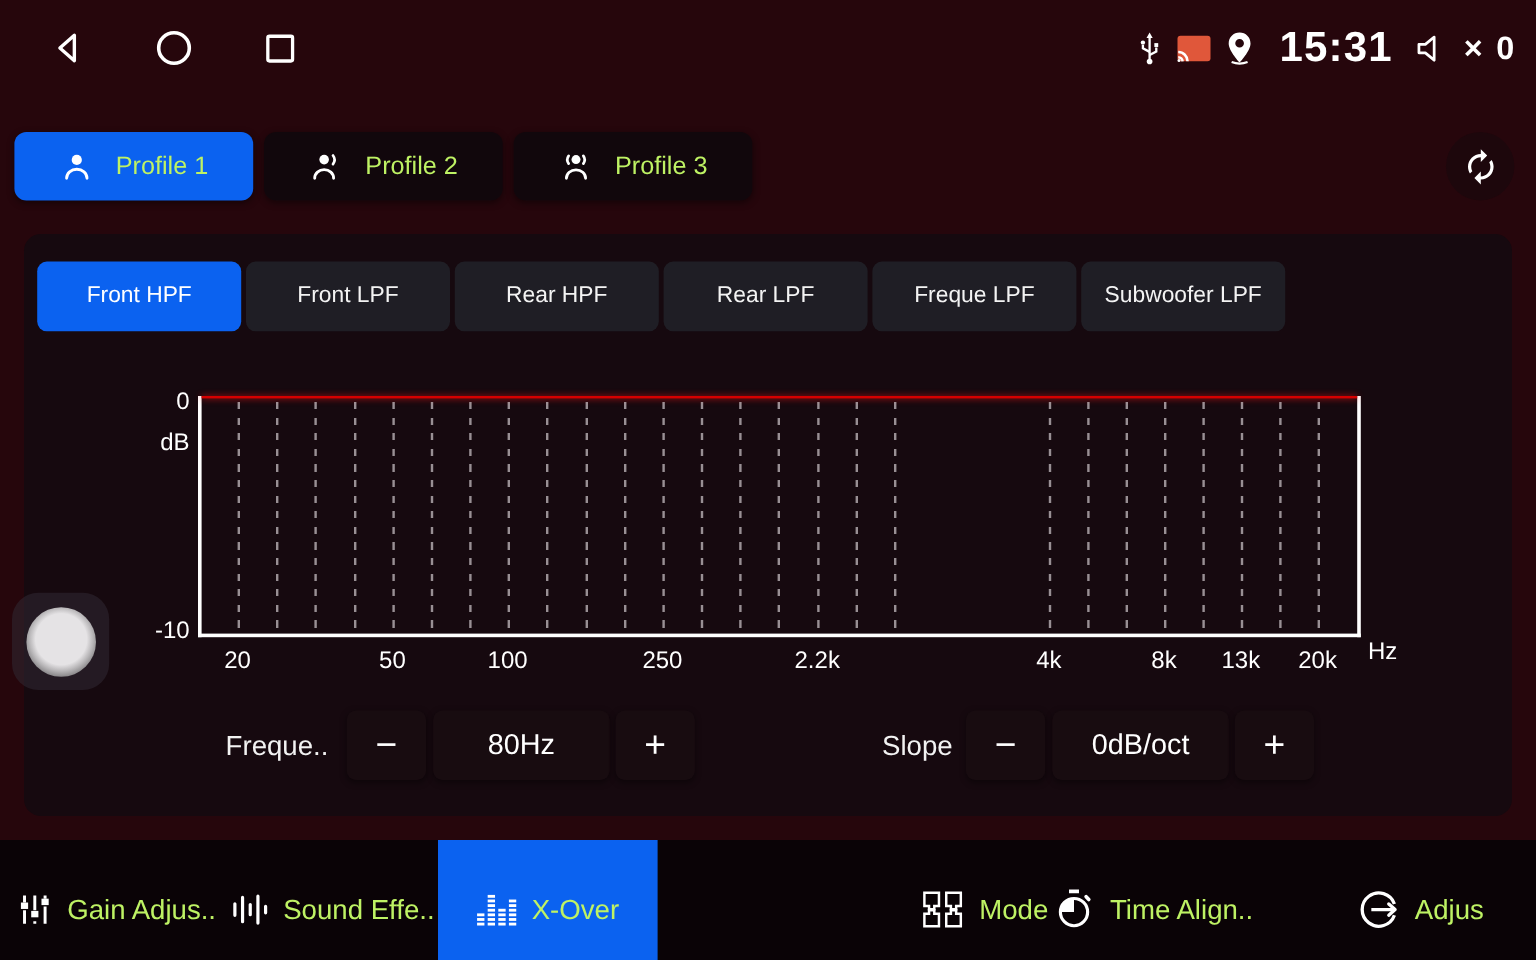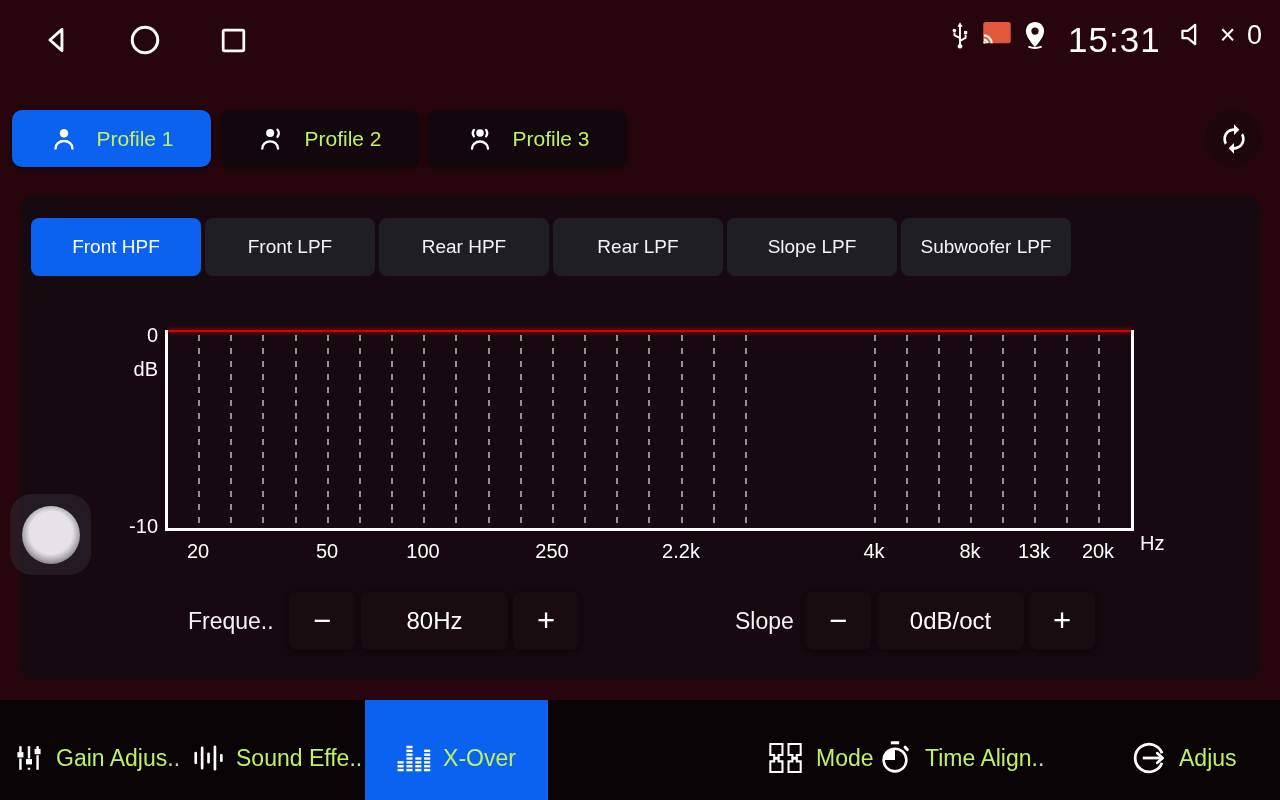--- a/index.html
+++ b/index.html
@@ -12,21 +12,21 @@
       radial-gradient(300px 420px at 0% 62%, rgba(235,40,70,0.45), transparent 70%),
       radial-gradient(1100px 800px at 30% 80%, rgba(150,20,40,0.22), transparent 72%),
       linear-gradient(100deg,#1d040a 0%,#2e070d 55%,#260godG60c 100%);
     background-color:#26060c;
   }
   svg{display:block;}
   
   .status-bar{position:absolute;top:0;left:0;right:0;height:80px;display:flex;align-items:center;justify-content:space-between;padding:0 16px 0 38px;}
   .nav-buttons{display:flex;align-items:center;gap:50px;}
   .navbtn{display:flex;align-items:center;justify-content:center;width:38px;height:38px;}
-  .status-right{display:flex;gap:9px;}
+  .status-right{display:flex;align-items:center;gap:9px;font-weight:bold;}
   .clock{font-size:35px;letter-spacing:1px;margin:0 8px 0 10px;}
   .vol-label{font-size:27px;letter-spacing:2px;}
   
   .profiles-row{position:absolute;top:110px;left:12px;right:18px;height:57px;display:flex;gap:9px;}
   .profile-btn{width:199px;height:57px;border:0;border-radius:10px;background:rgba(12,8,12,0.80);
     color:#bef264;font-size:21px;font-family:inherit;display:flex;align-items:center;justify-content:center;gap:17px;
     box-shadow:0 2px 6px rgba(0,0,0,0.45);cursor:pointer;}
   .profile-btn.active{background:var(--accent,#0b62f0);}
   .refresh-btn{position:absolute;right:0;top:0;width:57px;height:57px;border:0;border-radius:50%;
     background:rgba(24,8,13,0.65);display:flex;align-items:center;justify-content:center;cursor:pointer;}
@@ -160,21 +160,21 @@
       </svg>
     </button>
   </div>
 
   <div class="panel">
     <div class="tabs">
       <button class="tab active">Front HPF</button>
       <button class="tab">Front LPF</button>
       <button class="tab">Rear HPF</button>
       <button class="tab">Rear LPF</button>
-      <button class="tab">Slope LPF</button>
+      <button class="tab">Freque LPF</button>
       <button class="tab">Subwoofer LPF</button>
     </div>
 
     <span class="ylab y0">0</span>
     <span class="ylab yunit">dB</span>
     <span class="ylab ymin">-10</span>
     <div class="plot" id="plot">
       <div class="red-line"></div>
     <div class="gridline" style="left: 30px;"></div>
         <div class="gridline" style="left: 62px;"></div>

